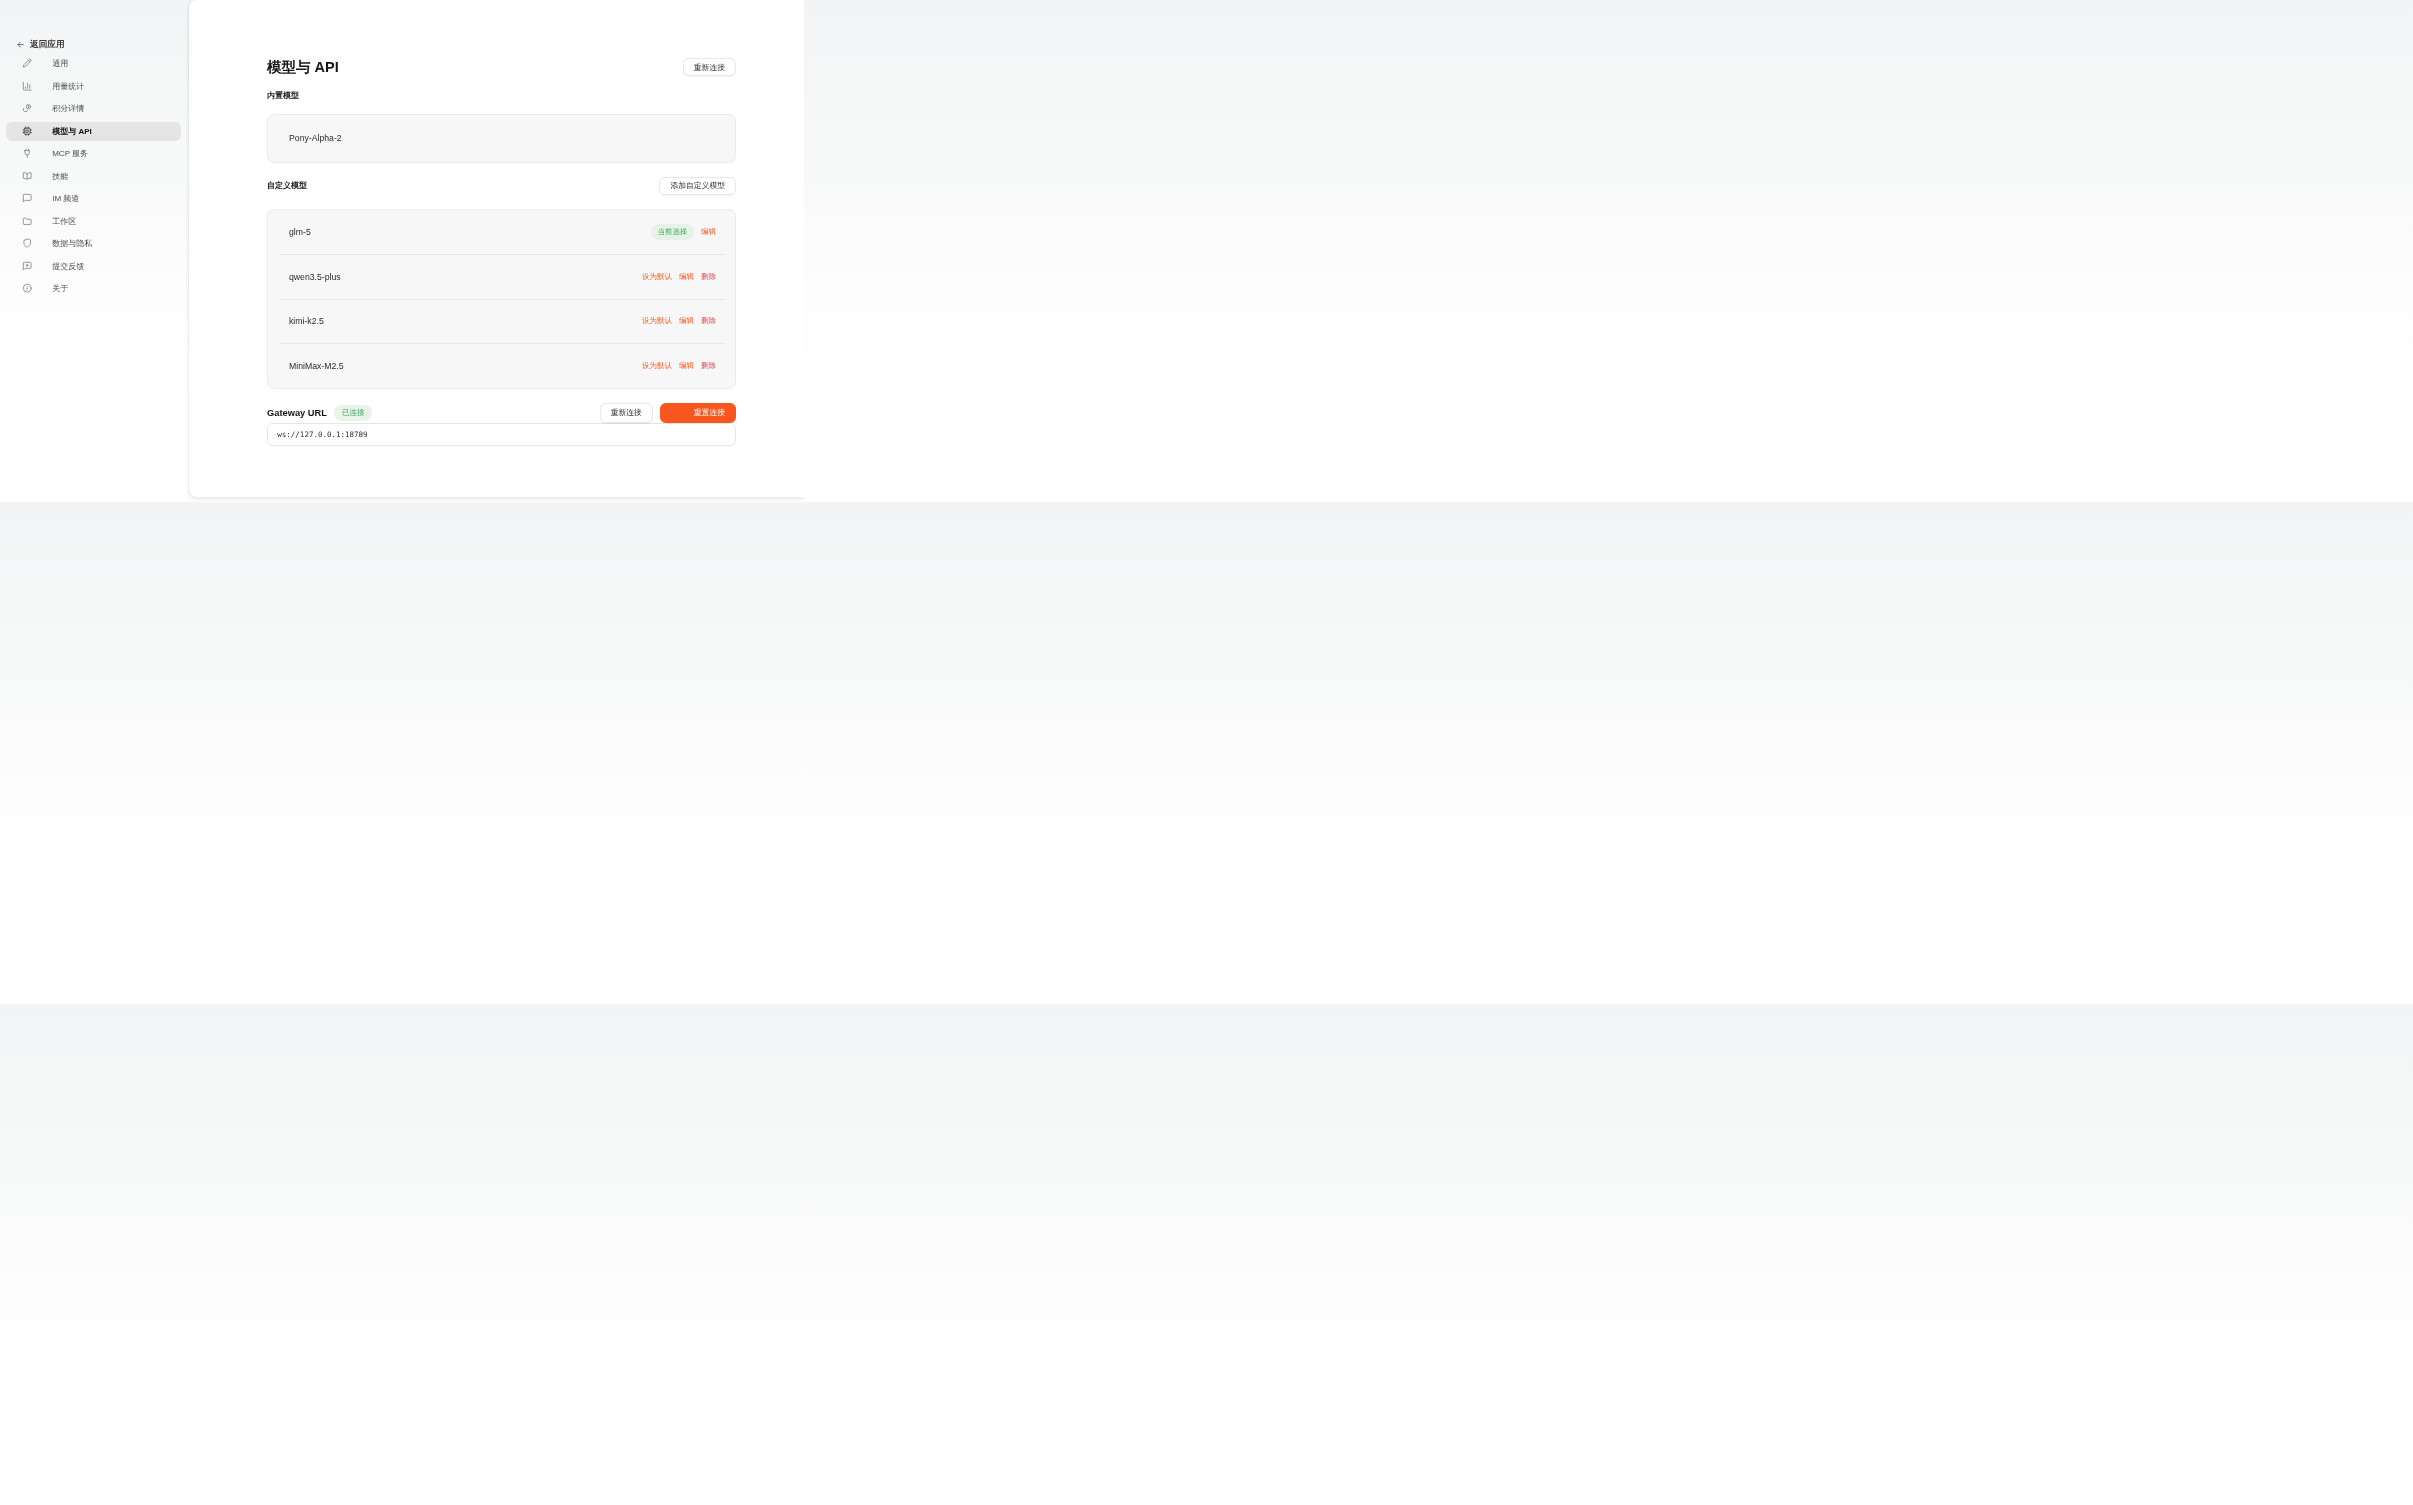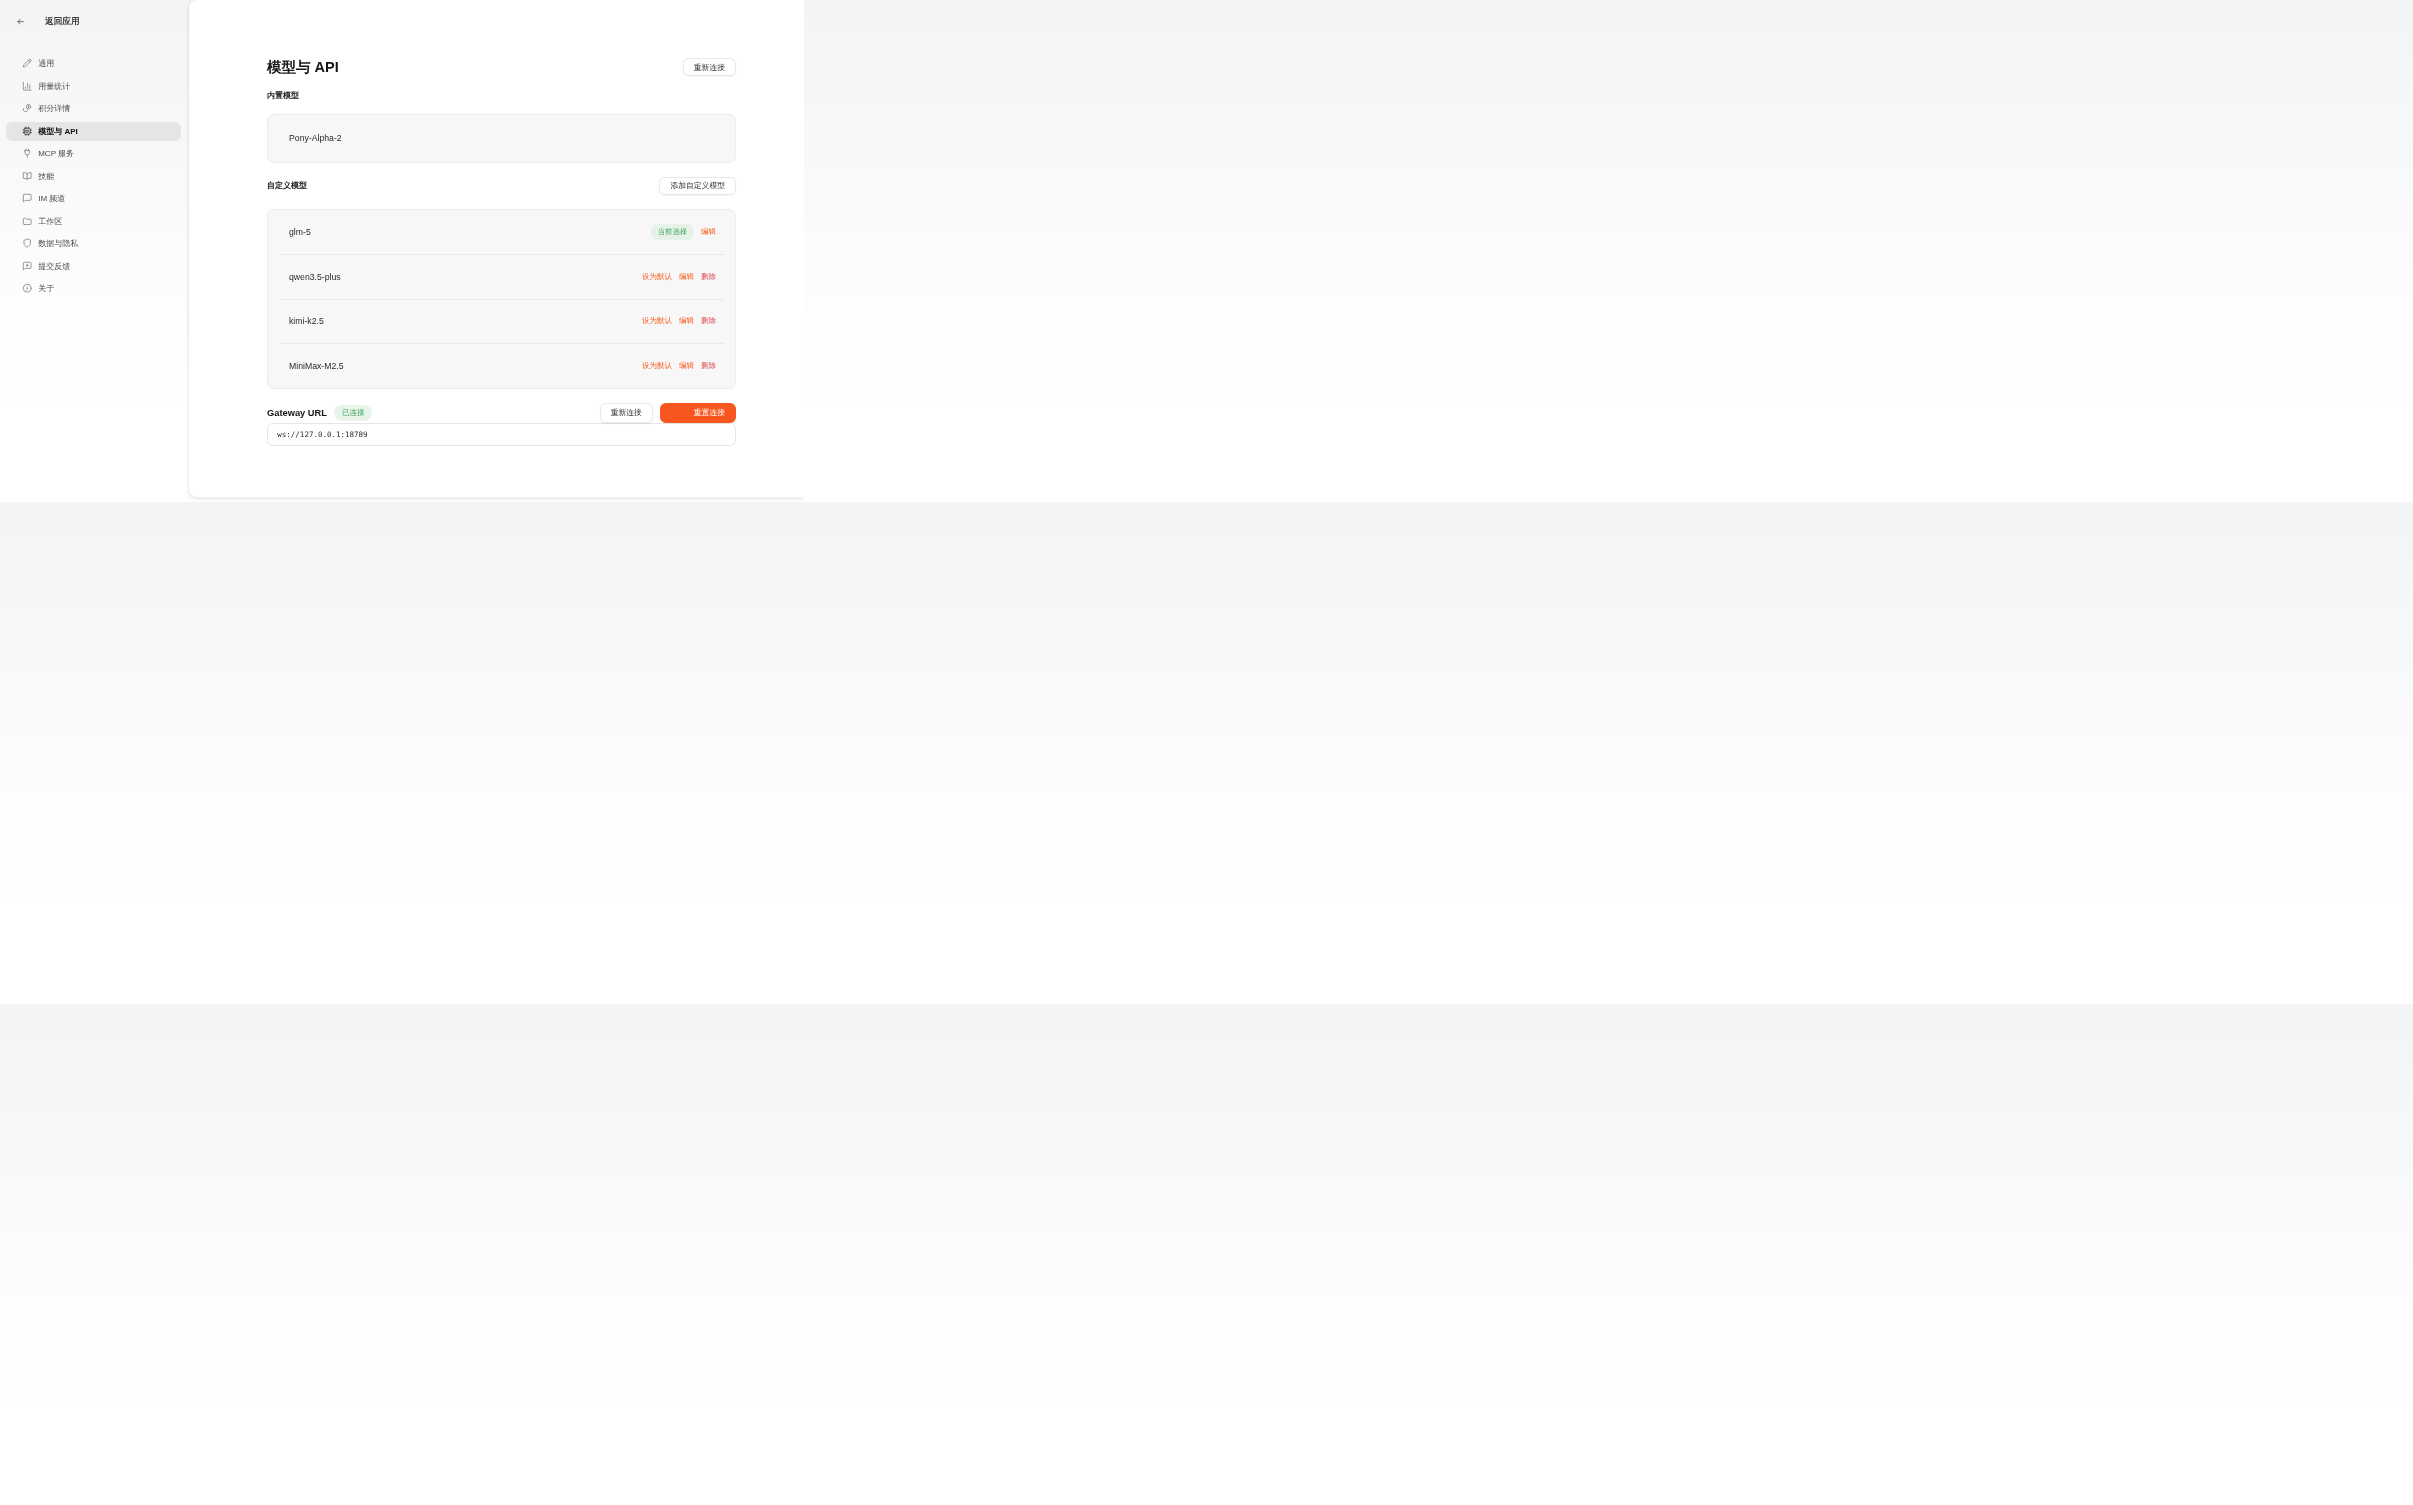--- a/index.html
+++ b/index.html
@@ -5,27 +5,27 @@
   * { margin:0; padding:0; box-sizing:border-box; }
   html,body { width:804px; height:502px; }
   body {
     font-family:"Liberation Sans","DejaVu Sans",sans-serif;
     background:linear-gradient(180deg,#f3f4f5 0%,#f7f8f8 28%,#fdfdfd 58%,#ffffff 80%);
     position:relative; overflow:hidden;
     color:#222;
   }
   
   .sidebar { position:absolute; left:0; top:0; width:189px; height:100%; }
-  .back-row { position:absolute; left:15.7px; top:16px; display:flex; align-items:center; gap:20px; cursor:pointer; }
+  .back-row { position:absolute; left:15.7px; top:39px; display:flex; align-items:center; gap:5px; cursor:pointer; }
   .back-row svg { display:block; color:#4a4a4a; }
   .back-label { font-size:8.7px; font-weight:700; color:#3d3d3d; }
   .nav { position:absolute; left:5.8px; top:54px; width:175px; }
   .nav-item {
     height:19px; margin-bottom:3.5px; border-radius:5.8px;
-    display:flex; align-items:center; gap:6px; padding-left:16px;
+    display:flex; align-items:center; gap:20px; padding-left:16px;
     font-size:8px; color:#4b4b4b; cursor:pointer;
   }
   .nav-item .nav-icon { width:10.4px; height:10.4px; color:#7c7c7c; flex:0 0 10.4px; }
   .nav-item .nav-icon svg { display:block; }
   .nav-item.selected { background:#e5e5e6; color:#141414; font-weight:600; }
   .nav-item.selected .nav-icon { color:#2e2e2e; }
   
   .panel {
     position:absolute; left:189px; top:0; right:0; bottom:4.6px;
     background:#fff; border-radius:7px 0 0 7px;

